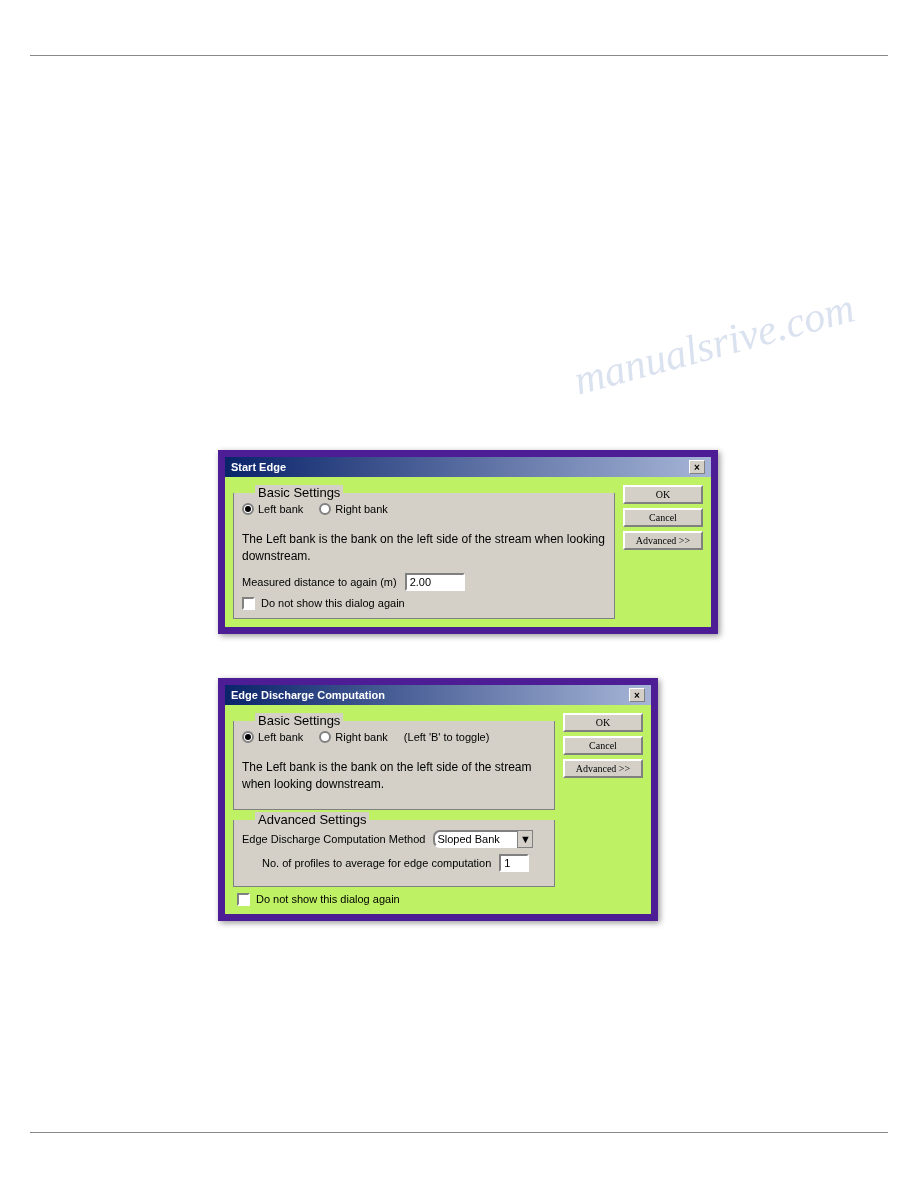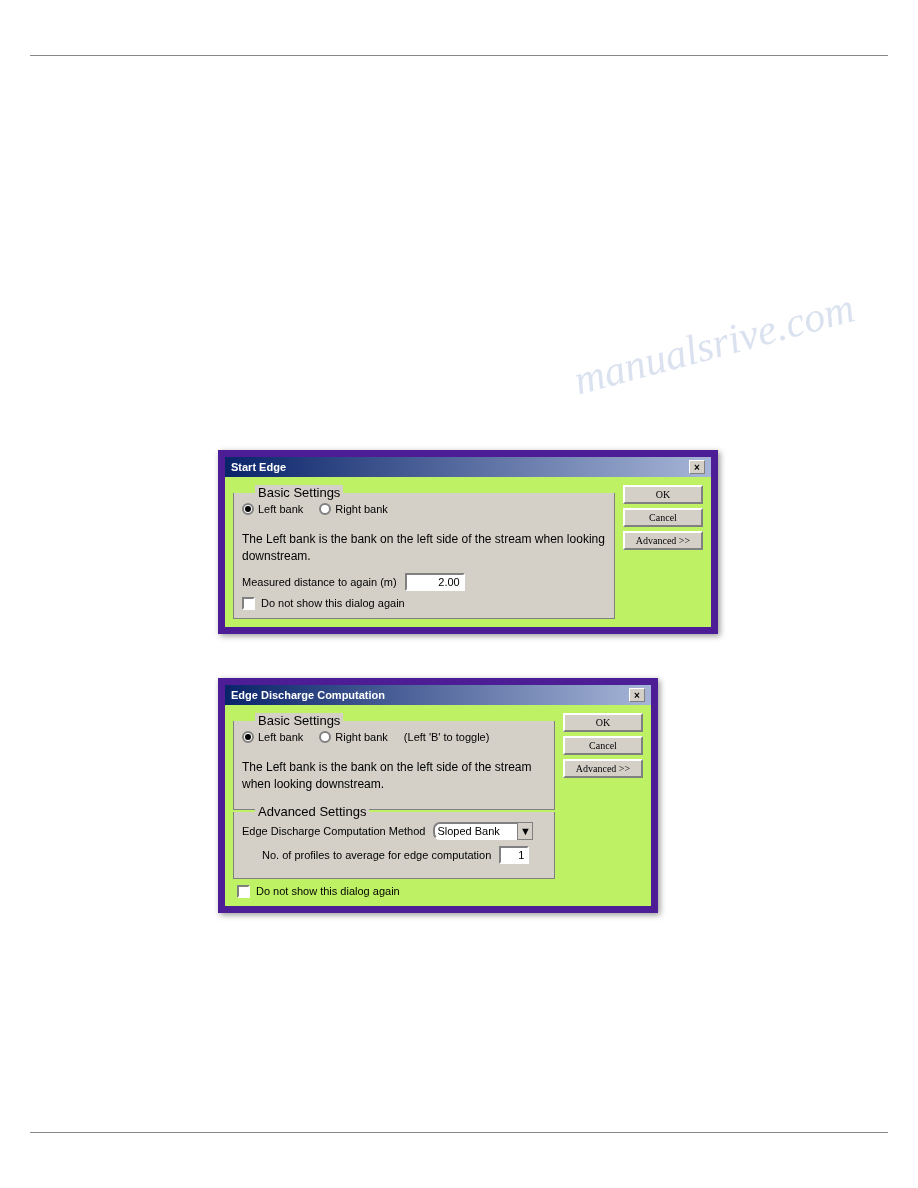--- a/index.html
+++ b/index.html
@@ -136,21 +136,21 @@
     .win-input {
       background: #ffffff;
       border: 2px solid;
       border-top-color: #808080;
       border-left-color: #808080;
       border-bottom-color: #ffffff;
       border-right-color: #ffffff;
       font-size: 11px;
       font-family: "Tahoma", "Arial", sans-serif;
       padding: 1px 3px;
-      text-align: right;
+      text-align: left;
     }
 
     
     .radio-row {
       display: flex;
       align-items: flex-start;
       gap: 16px;
       margin-bottom: 6px;
     }
     .radio-item {
@@ -343,21 +343,21 @@
               <div class="radio-circle"></div>
               <span>Right bank</span>
             </div>
             <span>(Left 'B' to toggle)</span>
           </div>
 
           <div class="desc-text">The Left bank is the bank on the left side of the stream when looking downstream.</div>
 
         </div>
 
-        <div class="group-box" style="margin-top:2px;">
+        <div class="group-box" style="margin-top:10px;">
           <span class="group-box-label">Advanced Settings</span>
 
           <div class="field-row">
             <span>Edge Discharge Computation Method</span>
             <div class="select-wrapper">
               <select class="win-select" style="width:100px; padding-right:18px;border-radius:7px;">
                 <option>Sloped Bank</option>
               </select>
               <div class="select-arrow">▼</div>
             </div>

